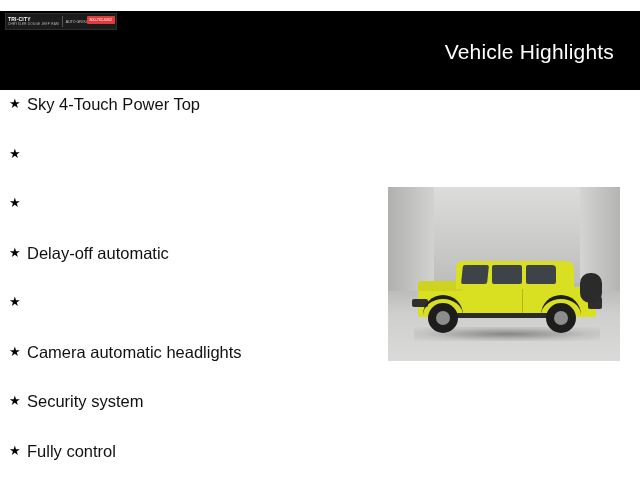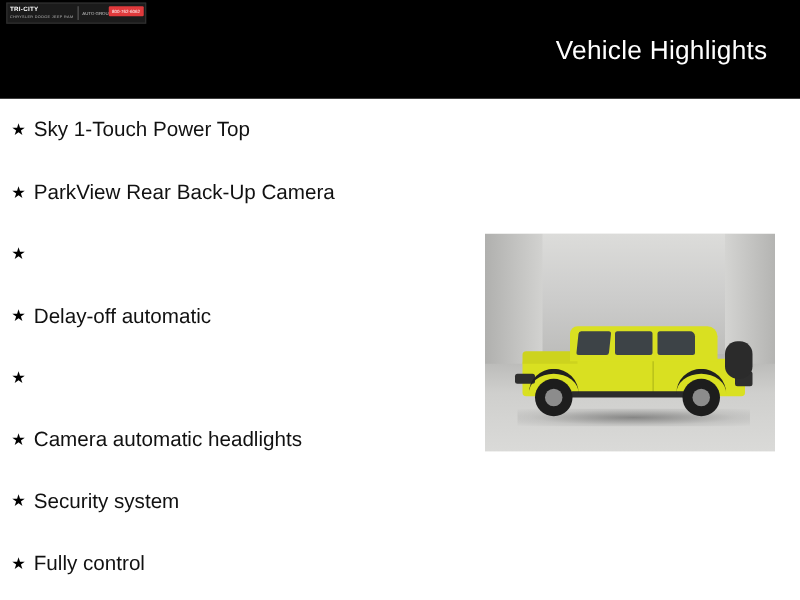--- a/index.html
+++ b/index.html
@@ -17,21 +17,21 @@
     position: relative;
     width: 640px;
     height: 480px;
     background: #ffffff;
   }
 
   
   .header {
     position: absolute;
     left: 0;
-    top: 0;
+    top: 11px;
     width: 640px;
     height: 79px;
     background: #000000;
   }
   .logo {
     position: absolute;
     left: 5px;
     top: 2px;
     width: 110px;
     height: 15px;
@@ -310,26 +310,25 @@
       <div class="logo-phone">800-762-6062</div>
     </div>
 
     <div class="header-title">Vehicle Highlights</div>
   </div>
 
   <div class="features">
 
     <div class="feature-row">
       <span class="star-icon">★</span>
-      <span class="feature-label">Sky 1-Touch Power Top</span>
-    </div>
-
-    <div class="feature-row">
-      <span class="star-icon">★</span>
-      <span class="feature-label">ParkView Rear Back-Up Camera</span>
+      <span class="feature-label">Sky 4-Touch Power Top</span>
+    </div>
+
+    <div class="feature-row">
+      <span class="star-icon">★</span>
     </div>
 
     <div class="feature-row">
       <span class="star-icon">★</span>
     </div>
 
     <div class="feature-row">
       <span class="star-icon">★</span>
       <span class="feature-label">Delay-off automatic</span>
     </div>

